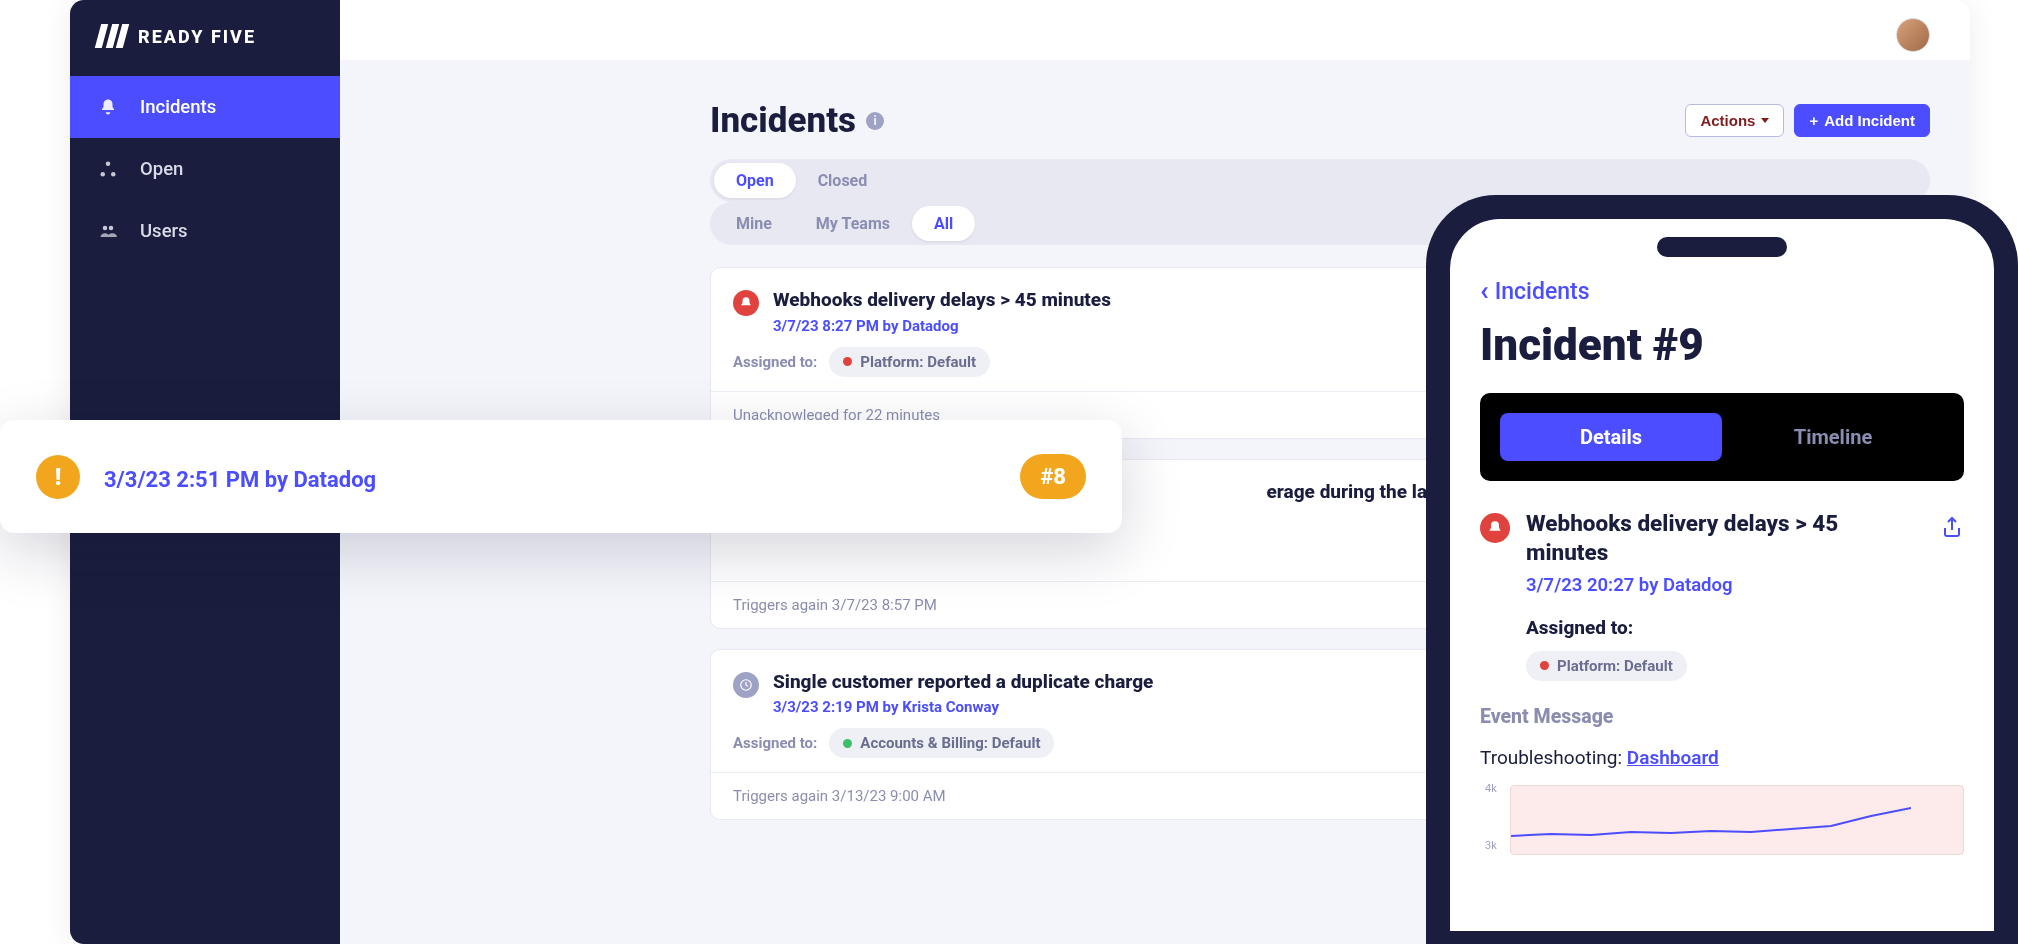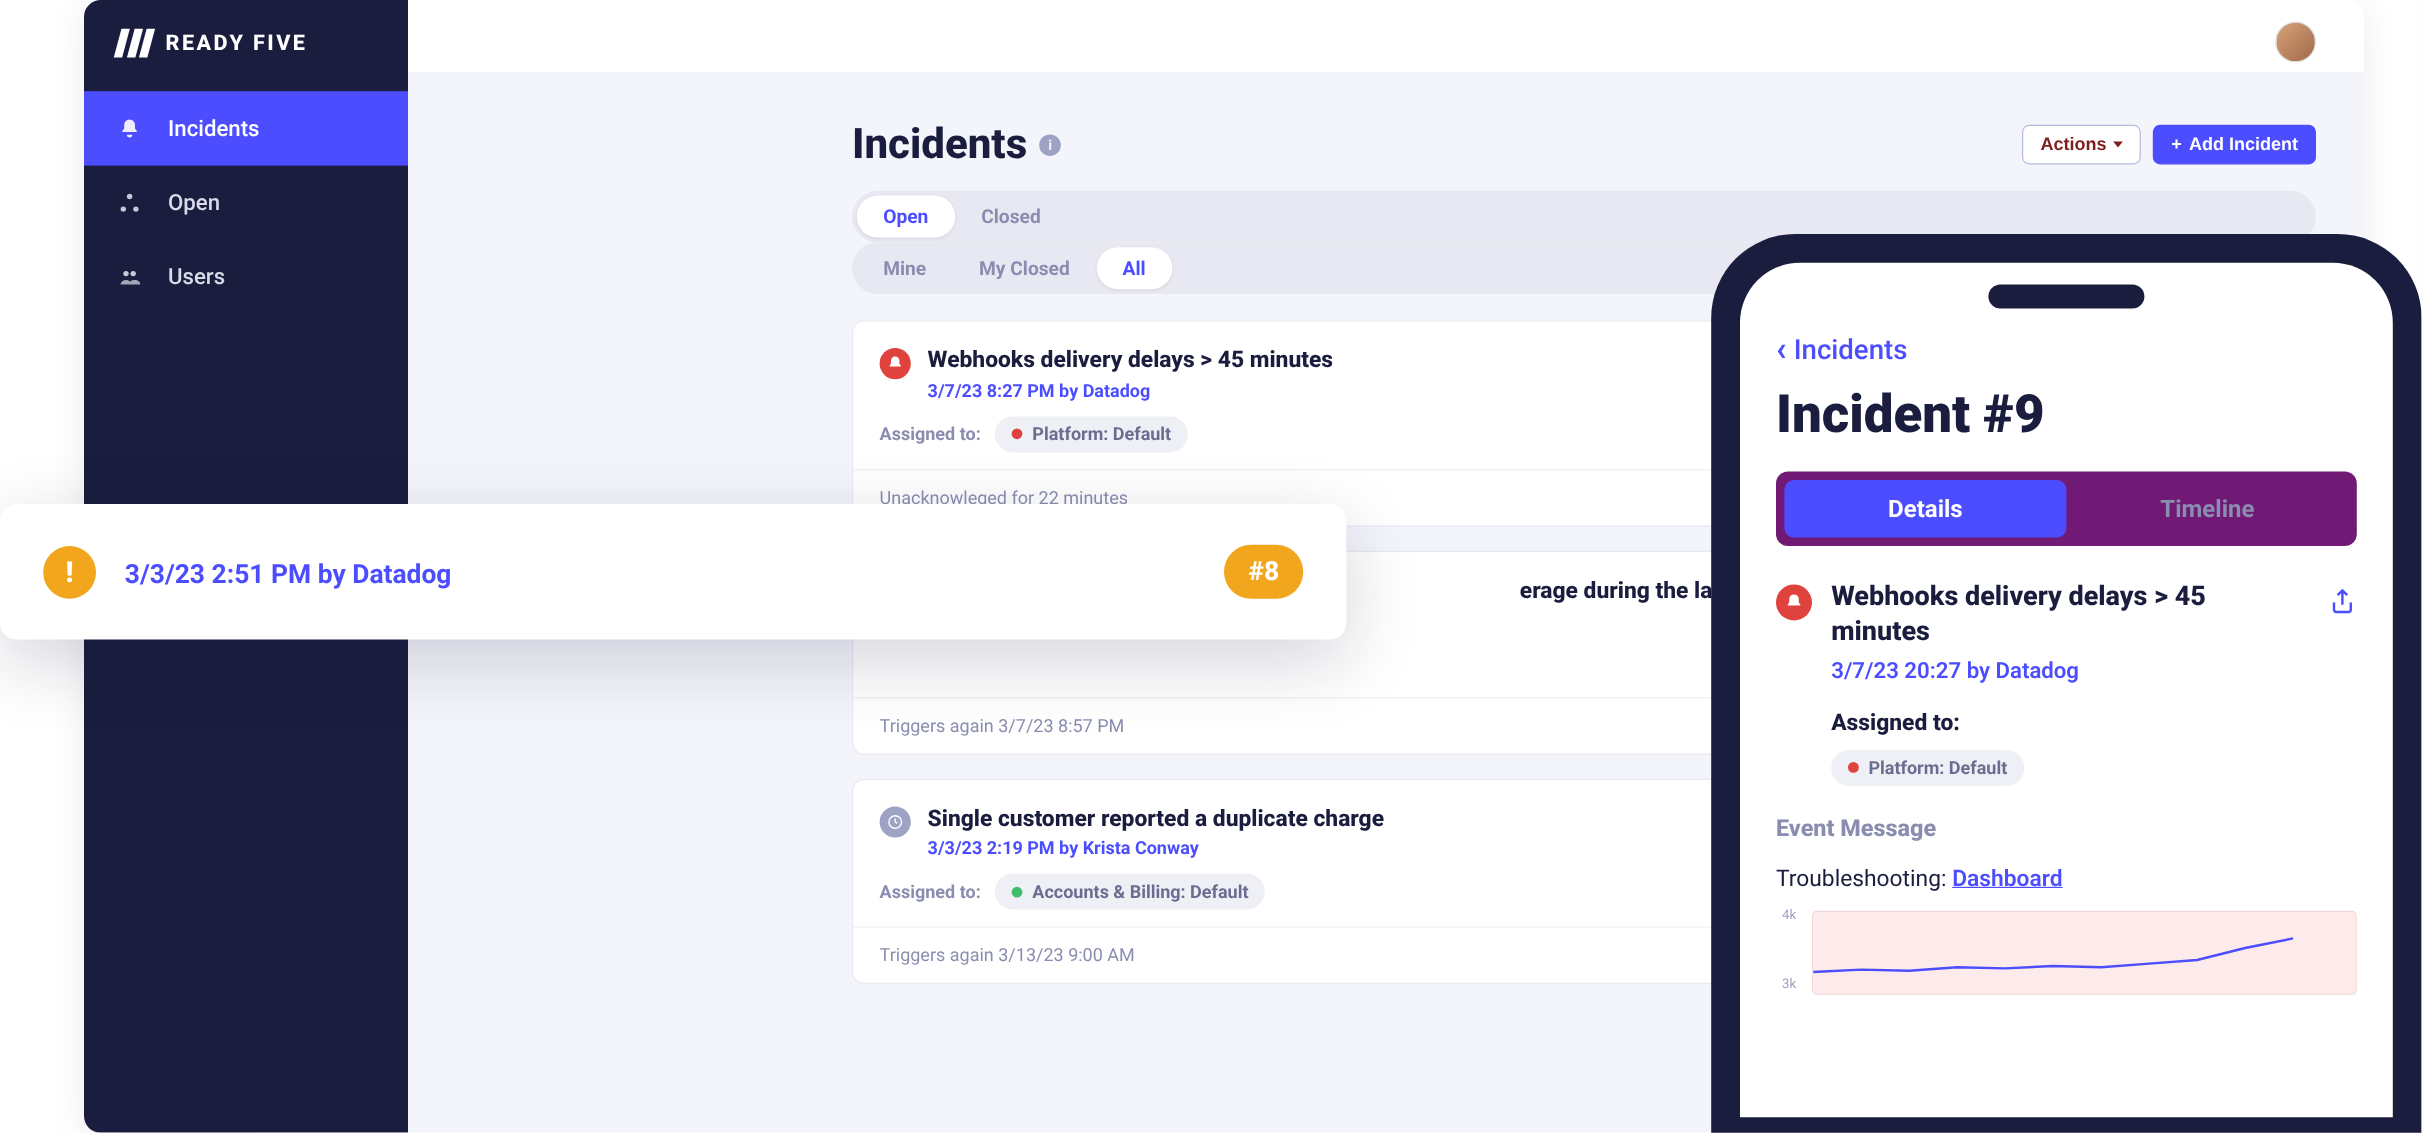--- a/index.html
+++ b/index.html
@@ -333,23 +333,23 @@
     font-weight: 700;
     line-height: 1;
   }
   .phone-title {
     font-size: 44px;
     font-weight: 900;
     color: #1a1d3d;
     margin-bottom: 22px;
   }
   .seg-group {
-    background: #701a75;
+    background: #000000;
     border-radius: 10px;
-    padding: 7px;
+    padding: 20px;
     display: flex;
     margin-bottom: 28px;
   }
   .seg {
     flex: 1;
     text-align: center;
     padding: 12px 0;
     border-radius: 8px;
     font-size: 20px;
     font-weight: 700;
@@ -528,21 +528,21 @@
       </div>
     </div>
 
     <div class="filter-row">
       <div class="pill-group">
         <div class="pill active">Open</div>
         <div class="pill">Closed</div>
       </div>
       <div class="pill-group">
         <div class="pill">Mine</div>
-        <div class="pill">My Closed</div>
+        <div class="pill">My Teams</div>
         <div class="pill active">All</div>
       </div>
     </div>
 
     <div class="card">
       <div class="card-head">
         <div class="card-title-row">
           <span class="status-dot status-red">
             <svg viewBox="0 0 24 24" width="14" height="14" fill="currentColor">
                 <path d="M12 2a6 6 0 0 0-6 6v4l-2 3v1h16v-1l-2-3V8a6 6 0 0 0-6-6z"></path>

